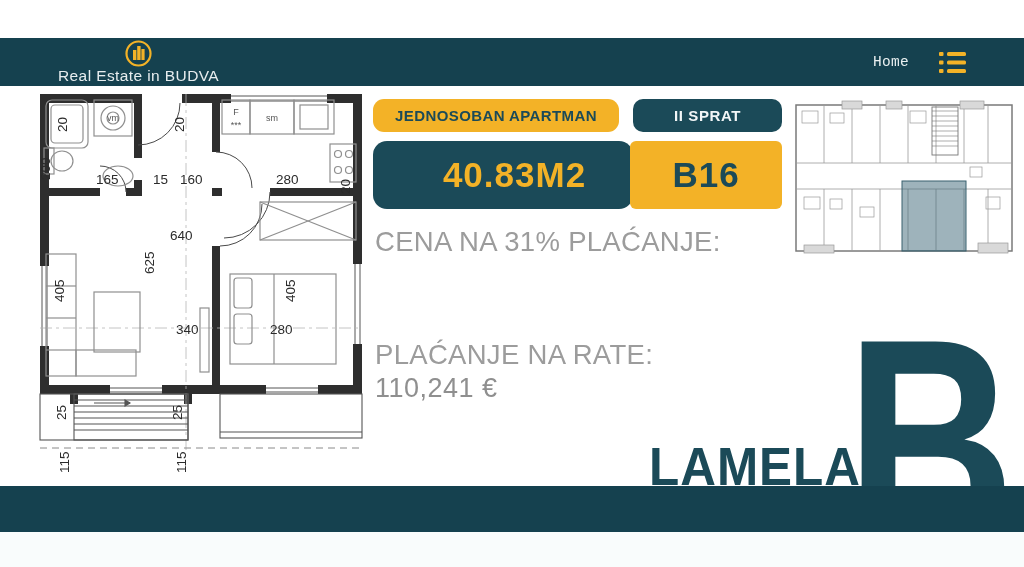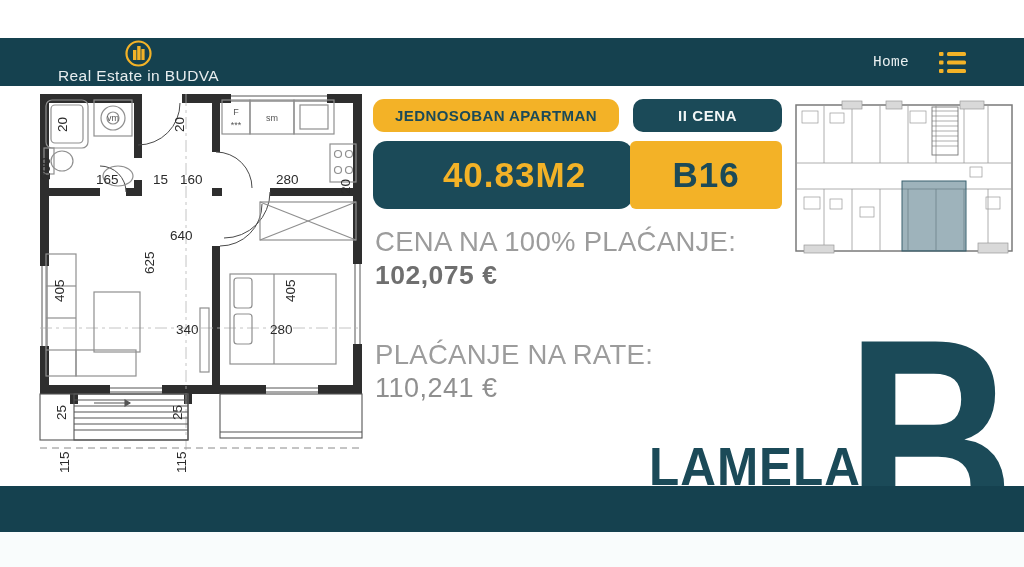--- a/index.html
+++ b/index.html
@@ -211,21 +211,21 @@
       <g id="plan-fixtures">
           <text x="79" y="33" class="fix">vm</text>
           <text x="202" y="27" class="fix">F</text>
           <text x="202" y="40" class="fix">***</text>
           <text x="238" y="33" class="fix">sm</text>
         </g>
     </svg>
   </div>
 
   <div class="badge badge-type">JEDNOSOBAN APARTMAN</div>
-  <div class="badge badge-floor">II CENA</div>
+  <div class="badge badge-floor">II SPRAT</div>
   <div class="badge badge-area">40.83M2</div>
   <div class="badge badge-unit">B16</div>
 
   <div class="thumb">
     <svg width="228" height="161" viewBox="0 0 228 161">
       <rect x="0" y="0" width="228" height="161" fill="#ffffff"></rect>
       <rect x="6" y="8" width="216" height="146" fill="none" stroke="#7a7a7a" stroke-width="1.5"></rect>
       <g stroke="#9a9a9a" stroke-width="0.8">
         <line x1="34" y1="8" x2="34" y2="66"></line>
           <line x1="62" y1="8" x2="62" y2="66"></line>
@@ -271,22 +271,21 @@
         <rect x="52" y="4" width="20" height="8"></rect>
           <rect x="96" y="4" width="16" height="8"></rect>
         <rect x="170" y="4" width="24" height="8"></rect>
           <rect x="14" y="148" width="30" height="8"></rect>
         <rect x="188" y="146" width="30" height="10"></rect>
       </g>
       <rect x="112" y="84" width="64" height="70" fill="rgba(61,103,120,0.5)" stroke="#39616f" stroke-width="1"></rect>
     </svg>
   </div>
 
-  <div class="price-label price1-label">CENA NA 100% PLAĆANJE:</div>
-  <div class="price1-value">102,075 €</div>
+  <div class="price-label price1-label">CENA NA 31% PLAĆANJE:</div>
   <div class="price-label price2-label">PLAĆANJE NA RATE:</div>
   <div class="price2-value">110,241 €</div>
 
   <div class="lamela-word">LAMELA</div>
   <div class="lamela-letter">B</div>
 
   <div class="footerbar"></div>
   <div class="belowfooter"></div>
 
 </div>

